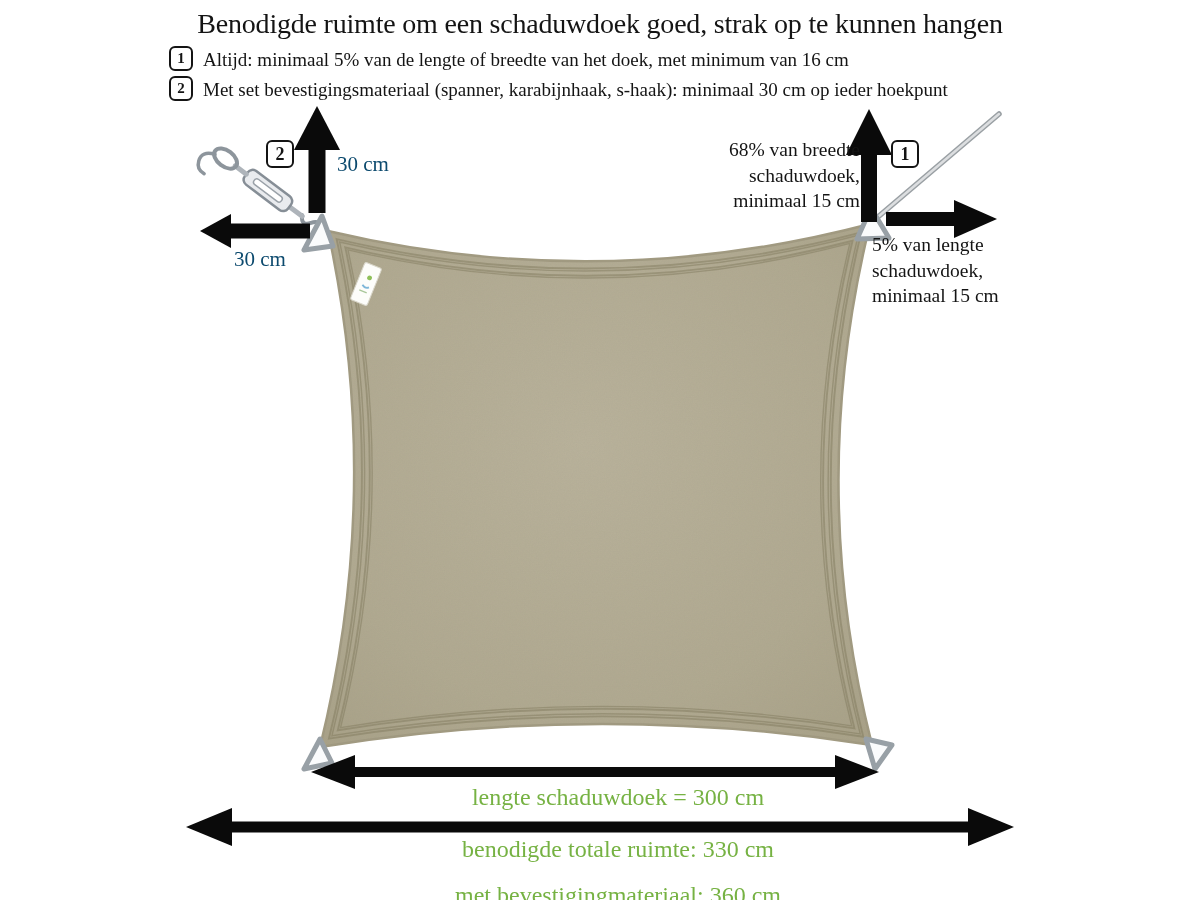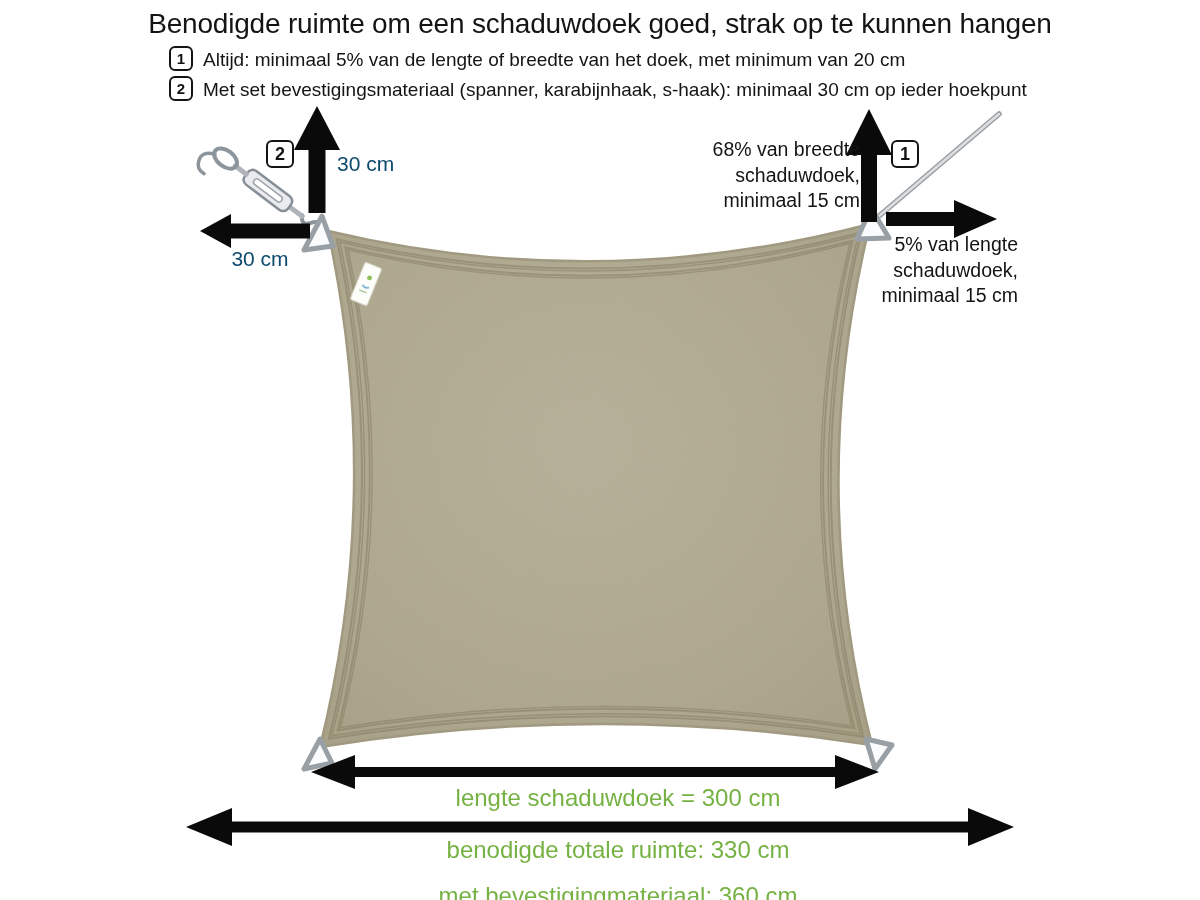--- a/index.html
+++ b/index.html
@@ -1,20 +1,20 @@
 <!DOCTYPE html>
 <html><head>
 <meta charset="utf-8">
 <style>
   html,body{margin:0;padding:0;background:#ffffff;}
   #stage{
     position:relative;
     width:1180px;height:900px;
     background:#ffffff;
-    font-family:Liberation Sans, sans-serif;
+    font-family:Liberation Serif, serif;
     color:#141414;
     overflow:hidden;
   }
   .abs{position:absolute;}
   #title{
     top:8px;left:0;width:1200px;
     text-align:center;
     font-size:28px;
     letter-spacing:-0.2px;
     color:#141414;
@@ -126,32 +126,32 @@
         <polygon points="232,808 232,846 186,827" stroke="none"></polygon>
         <polygon points="968,808 968,846 1014,827" stroke="none"></polygon>
       </g>
     </g>
   </svg>
 
   <div id="title" class="abs">Benodigde ruimte om een schaduwdoek goed, strak op te kunnen hangen</div>
 
   <div class="abs note-row" style="top:46px">
     <div class="badge small">1</div>
-    <div class="note-text">Altijd: minimaal 5% van de lengte of breedte van het doek, met minimum van 20 cm</div>
+    <div class="note-text">Altijd: minimaal 5% van de lengte of breedte van het doek, met minimum van 16 cm</div>
   </div>
   <div class="abs note-row" style="top:76px">
     <div class="badge small">2</div>
     <div class="note-text">Met set bevestigingsmateriaal (spanner, karabijnhaak, s-haak): minimaal 30 cm op ieder hoekpunt</div>
   </div>
 
   <div class="abs badge big" style="left:266px;top:140px">2</div>
   <div class="abs dim-label" style="left:337px;top:152px">30 cm</div>
   <div class="abs dim-label" style="left:218px;top:247px;width:84px;text-align:center">30 cm</div>
 
   <div class="abs badge big" style="left:891px;top:140px">1</div>
   <div class="abs side-label" style="left:710px;top:137px;width:150px;text-align:right">68% van breedte schaduwdoek, minimaal 15 cm</div>
-  <div class="abs side-label" style="left:872px;top:232px;width:146px;text-align:right">5% van lengte schaduwdoek, minimaal 15 cm</div>
+  <div class="abs side-label" style="left:872px;top:232px;width:146px;text-align:left">5% van lengte schaduwdoek, minimaal 15 cm</div>
 
   <div class="abs green-line" style="top:784px">lengte schaduwdoek = 300 cm</div>
   <div class="abs green-line" style="top:836px">benodigde totale ruimte: 330 cm</div>
   <div class="abs green-line" style="top:882px">met bevestigingmateriaal: 360 cm</div>
 
 </div>
 
 </body></html>

